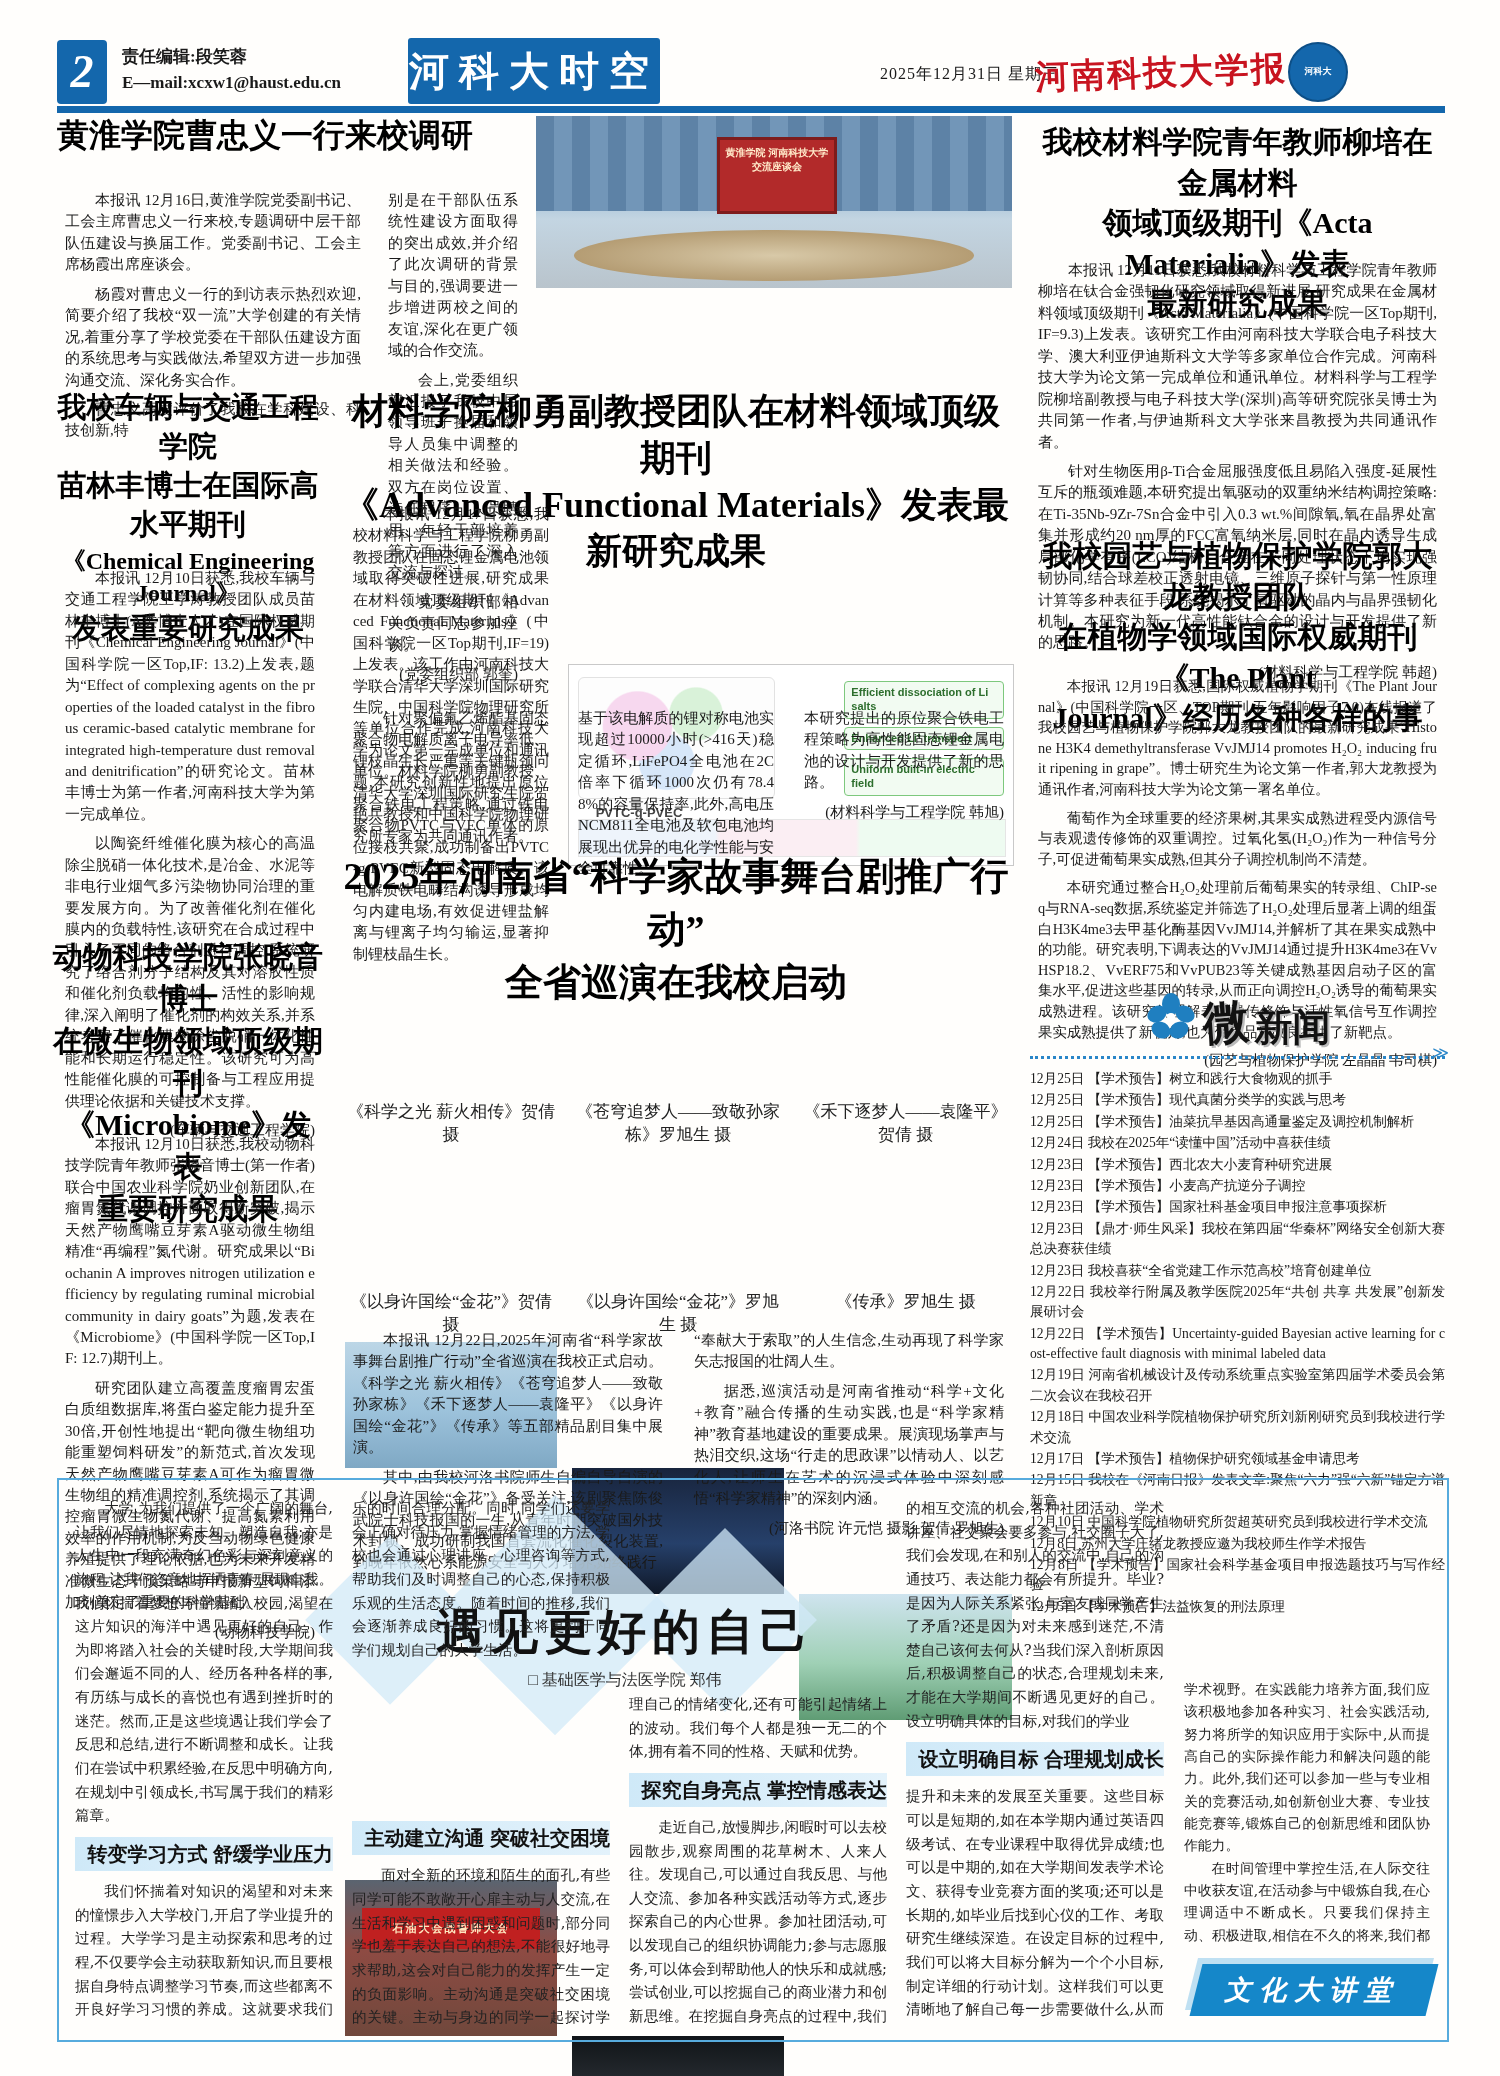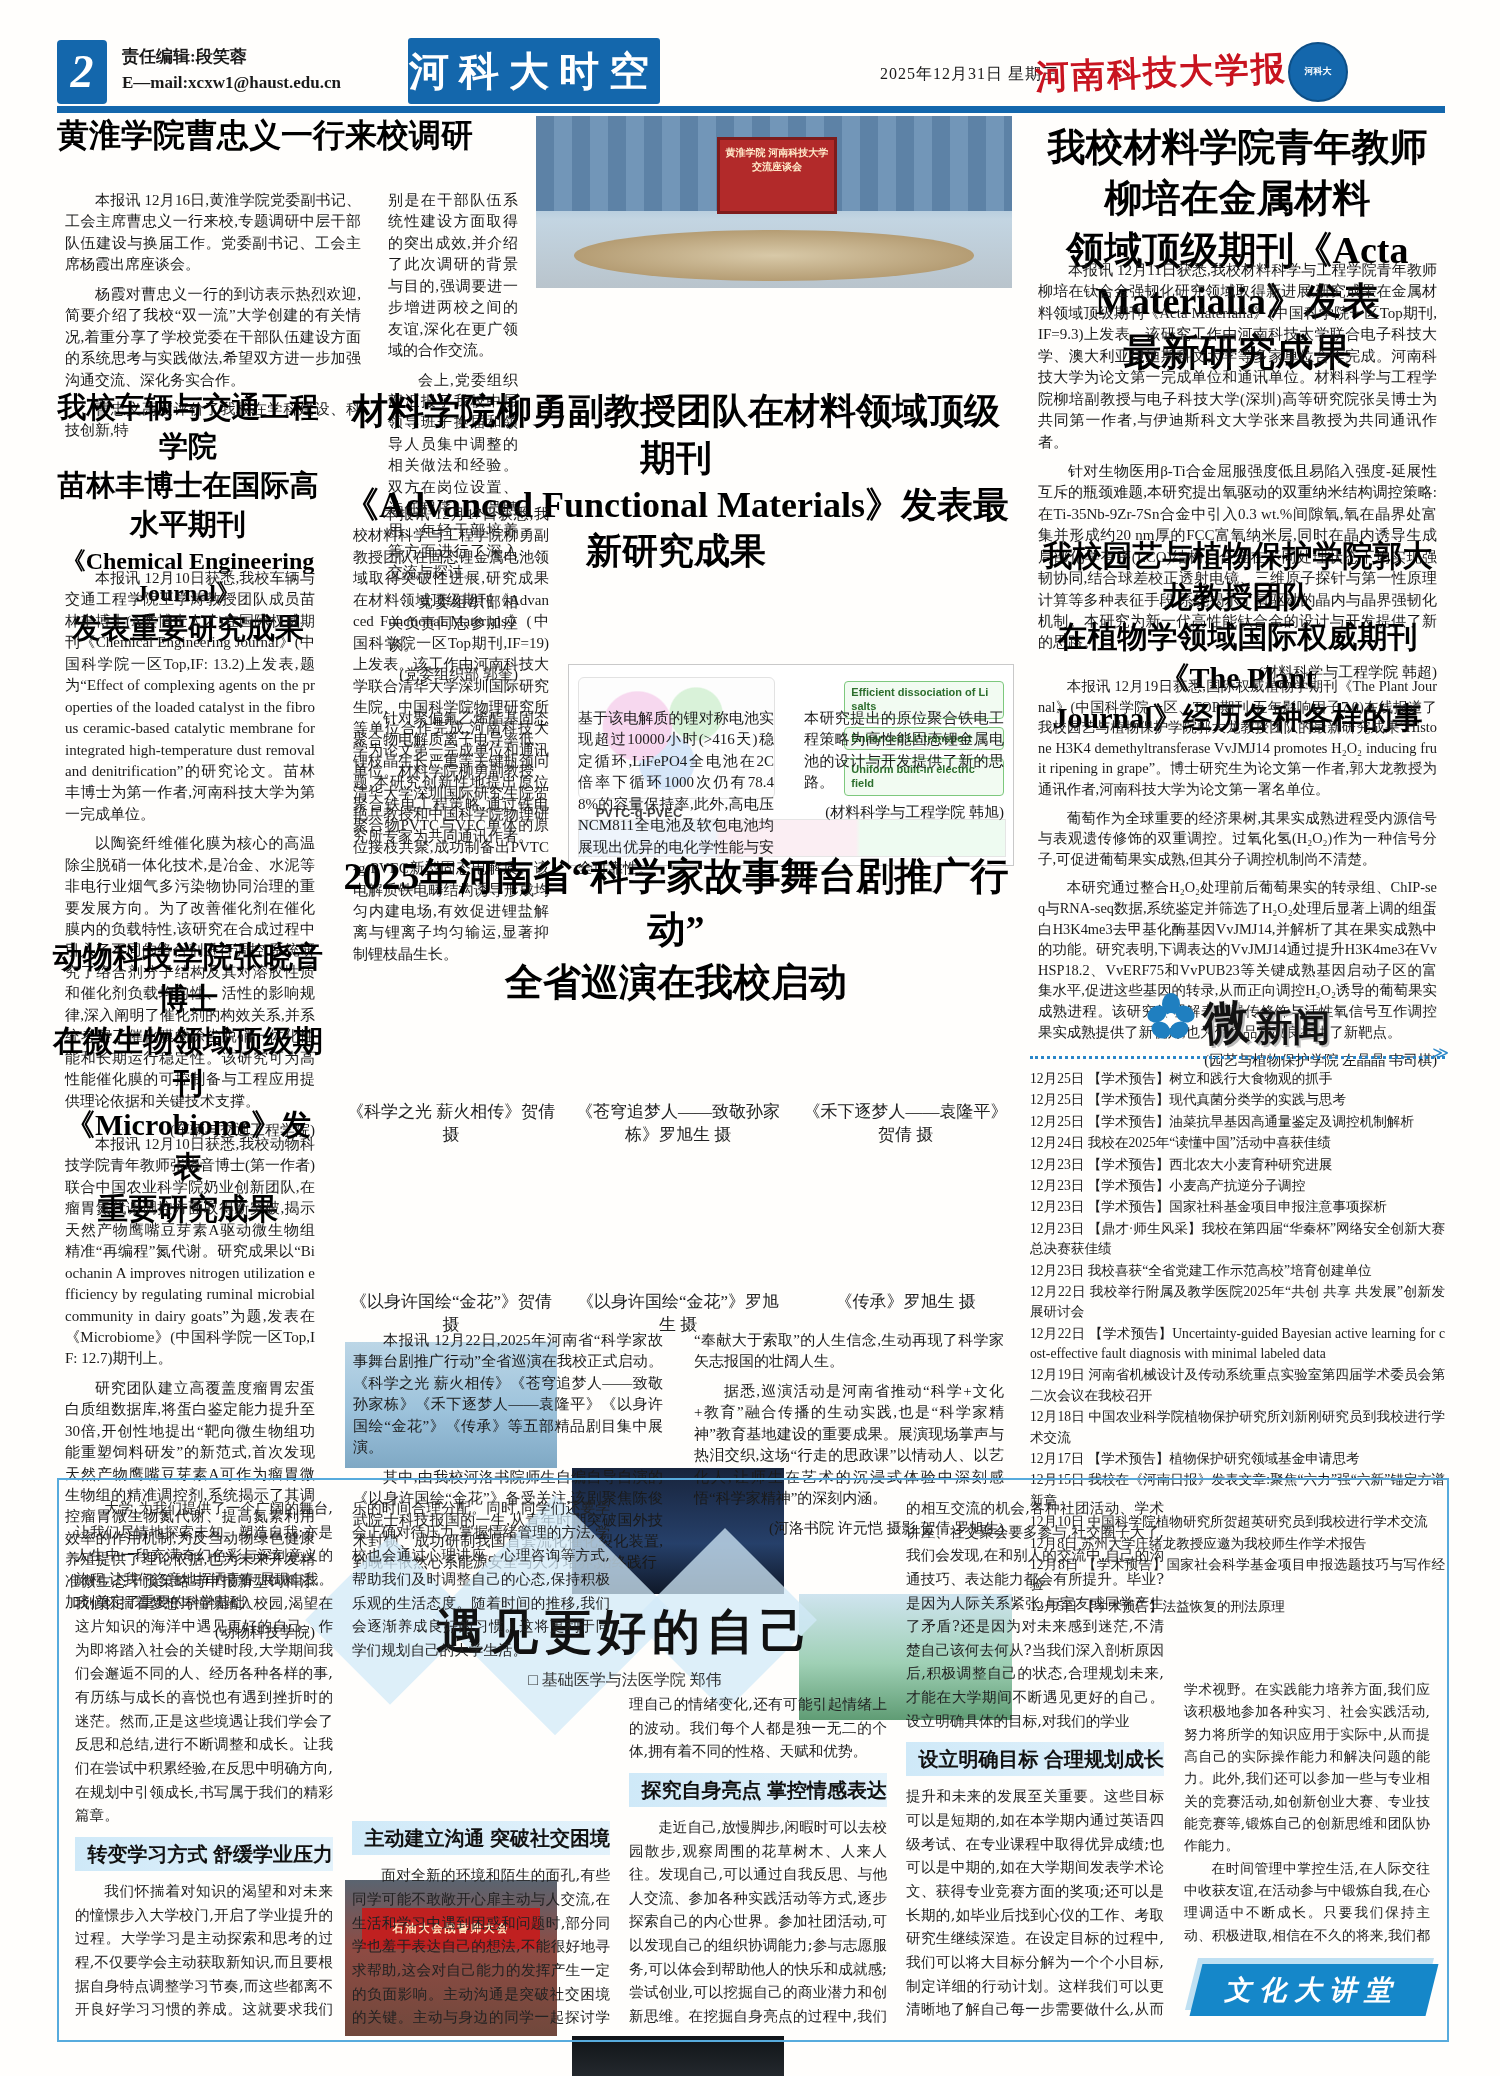--- a/index.html
+++ b/index.html
@@ -192,21 +192,21 @@
   <div class="abs bt" style="left:345px;top:1322px;width:326px;">
     <p>本报讯 12月22日,2025年河南省“科学家故事舞台剧推广行动”全省巡演在我校正式启动。《科学之光 薪火相传》《苍穹追梦人——致敬孙家栋》《禾下逐梦人——袁隆平》《以身许国绘“金花”》《传承》等五部精品剧目集中展演。</p>
     <p>其中,由我校河洛书院师生自编自导自演的《以身许国绘“金花”》备受关注,该剧聚焦陈俊武院士科技报国的一生,从青年时期突破国外技术封锁、成功研制我国首套流化催化裂化装置,到晚年依然心系能源安全与人才培养,始终践行</p>
   </div>
   <div class="abs bt" style="left:686px;top:1322px;width:326px;">
     <p class="noind">“奉献大于索取”的人生信念,生动再现了科学家矢志报国的壮阔人生。</p>
     <p>据悉,巡演活动是河南省推动“科学+文化+教育”融合传播的生动实践,也是“科学家精神”教育基地建设的重要成果。展演现场掌声与热泪交织,这场“行走的思政课”以情动人、以艺化人,让师生在艺术的沉浸式体验中深刻感悟“科学家精神”的深刻内涵。</p>
     <p class="byline">(河洛书院 许元恺 摄影 贺倩 罗旭生)</p>
   </div>
 
-  <div class="abs t-serif" style="left:1030px;top:122px;width:415px;font-size:38px;line-height:1.35;">
+  <div class="abs t-serif" style="left:1030px;top:122px;width:415px;font-size:30px;line-height:1.35;">
     <div>我校材料学院青年教师柳培在金属材料</div>
     <div>领域顶级期刊《Acta Materialia》发表</div>
     <div>最新研究成果</div>
   </div>
   <div class="abs bt" style="left:1030px;top:252px;width:415px;">
     <p>本报讯 12月11日获悉,我校材料科学与工程学院青年教师柳培在钛合金强韧化研究领域取得新进展,研究成果在金属材料领域顶级期刊《Acta Materialia》(中国科学院一区Top期刊,IF=9.3)上发表。该研究工作由河南科技大学联合电子科技大学、澳大利亚伊迪斯科文大学等多家单位合作完成。河南科技大学为论文第一完成单位和通讯单位。材料科学与工程学院柳培副教授与电子科技大学(深圳)高等研究院张吴博士为共同第一作者,与伊迪斯科文大学张来昌教授为共同通讯作者。</p>
     <p>针对生物医用β-Ti合金屈服强度低且易陷入强度-延展性互斥的瓶颈难题,本研究提出氧驱动的双重纳米结构调控策略:在Ti-35Nb-9Zr-7Sn合金中引入0.3 wt.%间隙氧,氧在晶界处富集并形成约20 nm厚的FCC富氧纳米层,同时在晶内诱导生成局部化学有序(LCO)结构。合金在不同处理状态下均实现强韧协同,结合球差校正透射电镜、三维原子探针与第一性原理计算等多种表征手段,系统揭示了氧驱动的晶内与晶界强韧化机制。本研究为新一代高性能钛合金的设计与开发提供了新的思路。</p>
     <p class="byline">(材料科学与工程学院 韩超)</p>
   </div>
 

